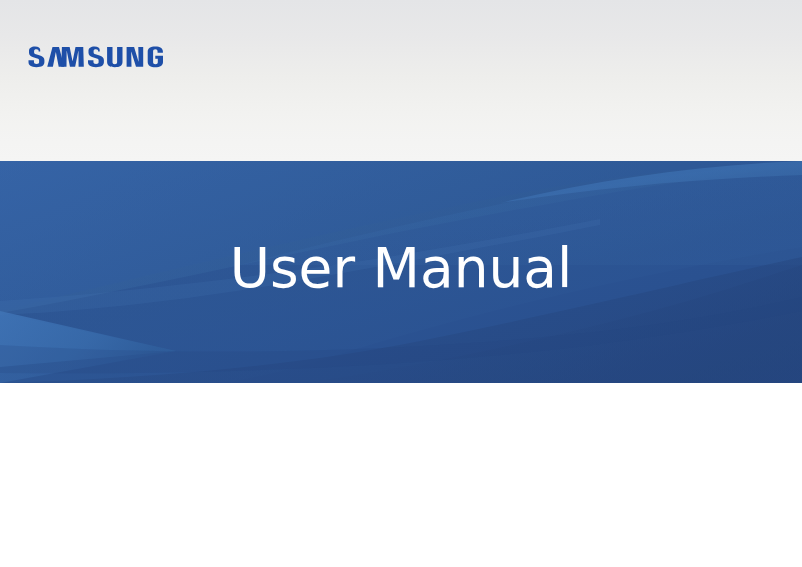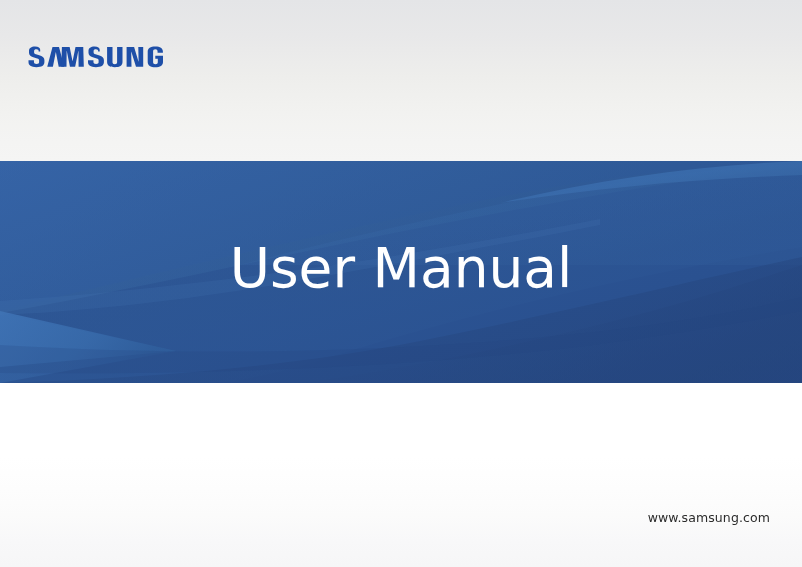--- a/index.html
+++ b/index.html
@@ -217,17 +217,14 @@
                L802,150 C740,162 660,176 560,188 C380,208 180,214 0,212 Z" fill="#24467f" opacity="0.22"></path>
 
       <path d="M0,140 C120,132 260,116 400,94 C470,82 540,70 600,58
                L600,64 C520,80 420,98 320,116 C200,138 90,150 0,154 Z" fill="#4a7cbd" opacity="0.16"></path>
     </svg>
 
     <div class="hero-title">User Manual</div>
 
   </div>
 
-  <div class="lower">
-    <div class="site-url">www.samsung.com</div>
-  </div>
 
 </div>
 
 </body></html>

